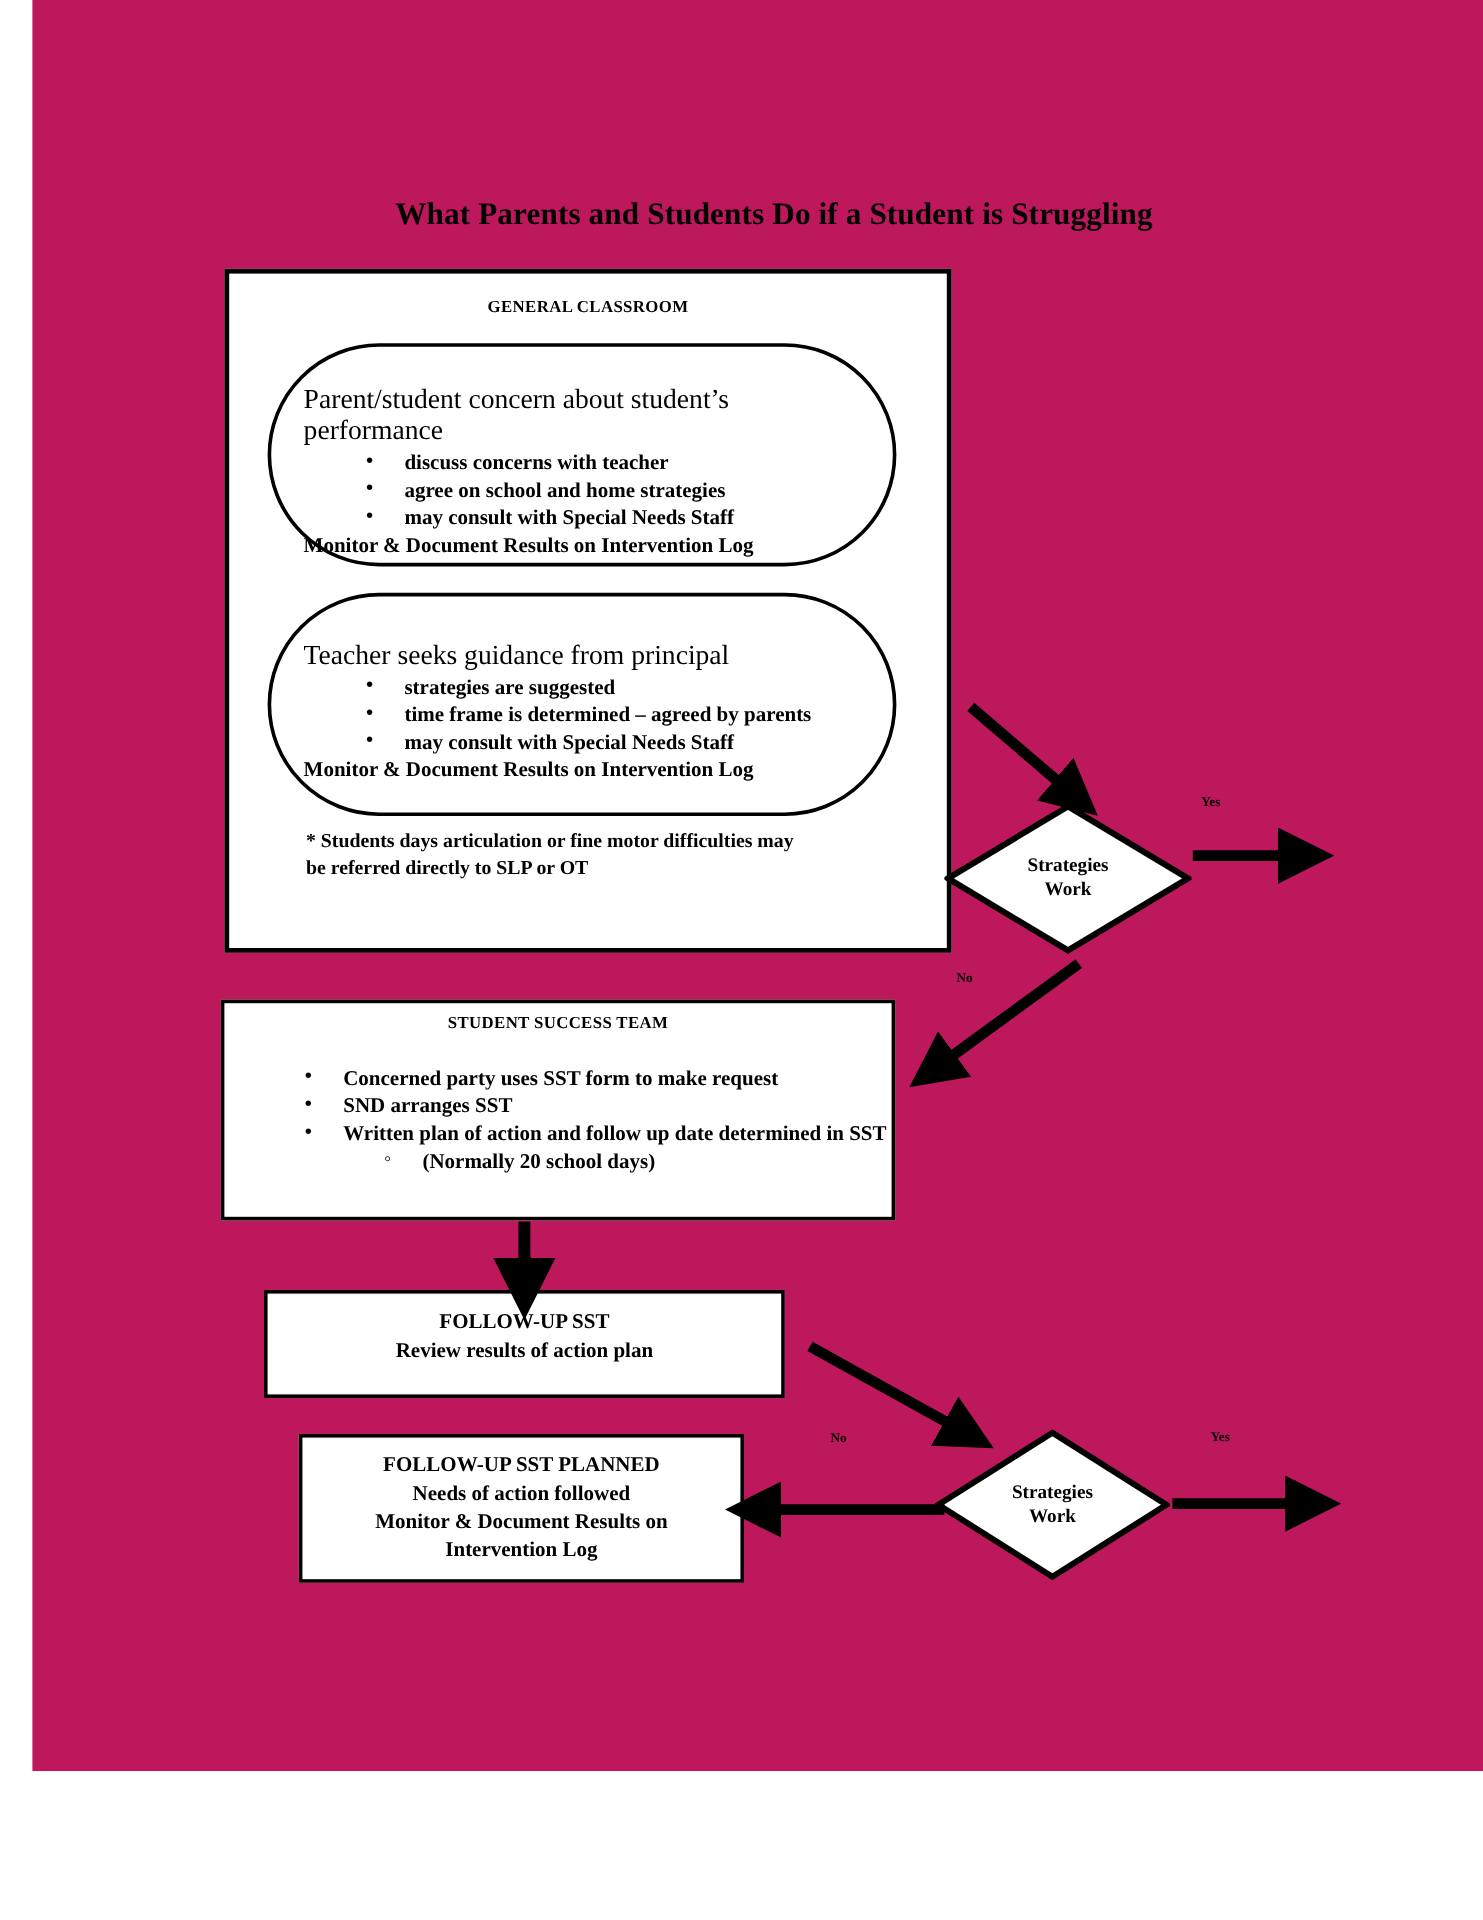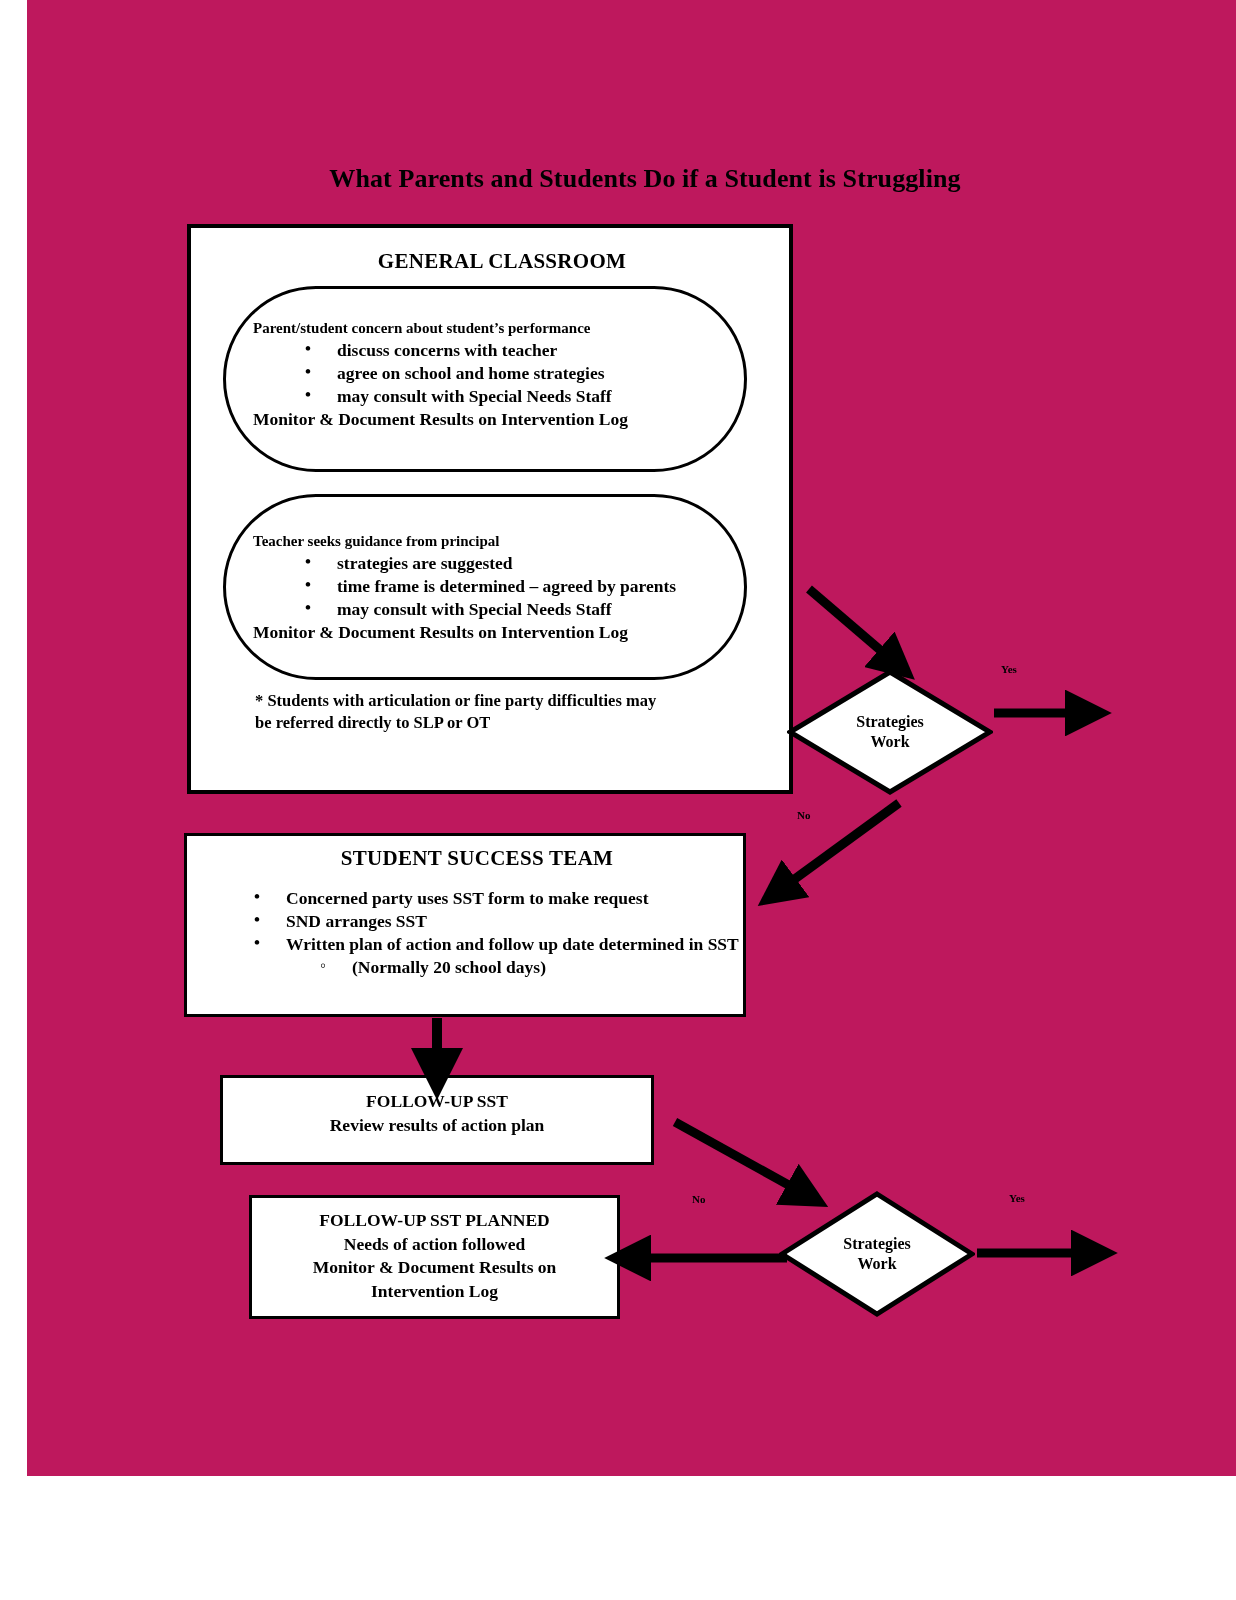--- a/index.html
+++ b/index.html
@@ -50,28 +50,27 @@
     position: absolute;
     border: 3px solid #000000;
     background: #ffffff;
     box-sizing: border-box;
     border-radius: 105px;
   }
 
   
   .section-heading {
     text-align: center;
-    font-size: 21px;
+    font-size: 14px;
     font-weight: bold;
     letter-spacing: 0.3px;
-    padding-left: 12px;
   }
   .lead-line {
-    font-size: 15px;
-    font-weight: bold;
+    font-size: 23px;
+    font-weight: normal;
   }
   ul.bullets {
     margin: 2px 0 0 0;
     padding-left: 52px;
     list-style: none;
   }
   ul.bullets > li {
     font-size: 17.5px;
     font-weight: bold;
     line-height: 1.32;
@@ -191,21 +190,21 @@
     <div class="lead-line">Teacher seeks guidance from principal</div>
     <ul class="bullets">
       <li>strategies are suggested</li>
       <li>time frame is determined – agreed by parents</li>
       <li>may consult with Special Needs Staff</li>
     </ul>
     <div class="emph-line" style="margin-top:1px;">Monitor &amp; Document Results on Intervention Log</div>
   </div>
 
   <div class="note" style="position:absolute; left:228px; top:690px; width:480px;">
-    <div>* Students with articulation or fine party difficulties may</div>
+    <div>* Students days articulation or fine motor difficulties may</div>
     <div>be referred directly to SLP or OT</div>
   </div>
 
   <div class="diamond-wrap" style="left:760px; top:669px; width:206px; height:126px;">
     <svg width="206" height="126" viewBox="0 0 206 126">
       <polygon points="103,3 203,63 103,123 3,63" fill="#ffffff" stroke="#000000" stroke-width="5"></polygon>
     </svg>
     <div class="diamond-label">
       <span>Strategies</span>
       <span>Work</span>

